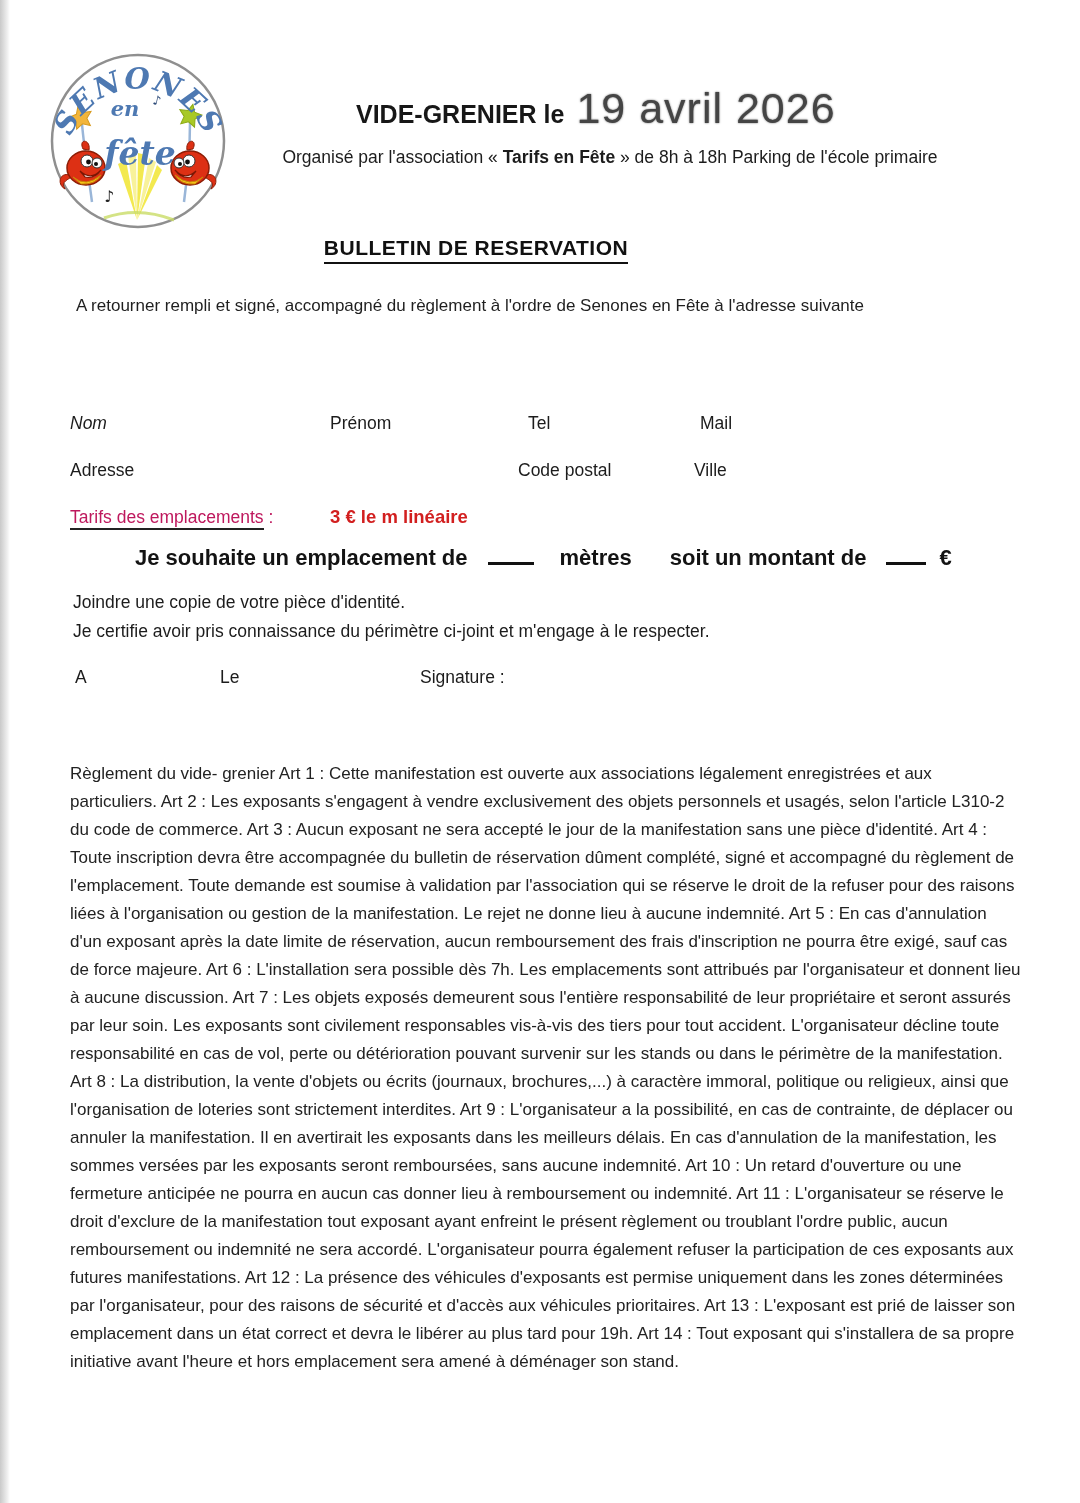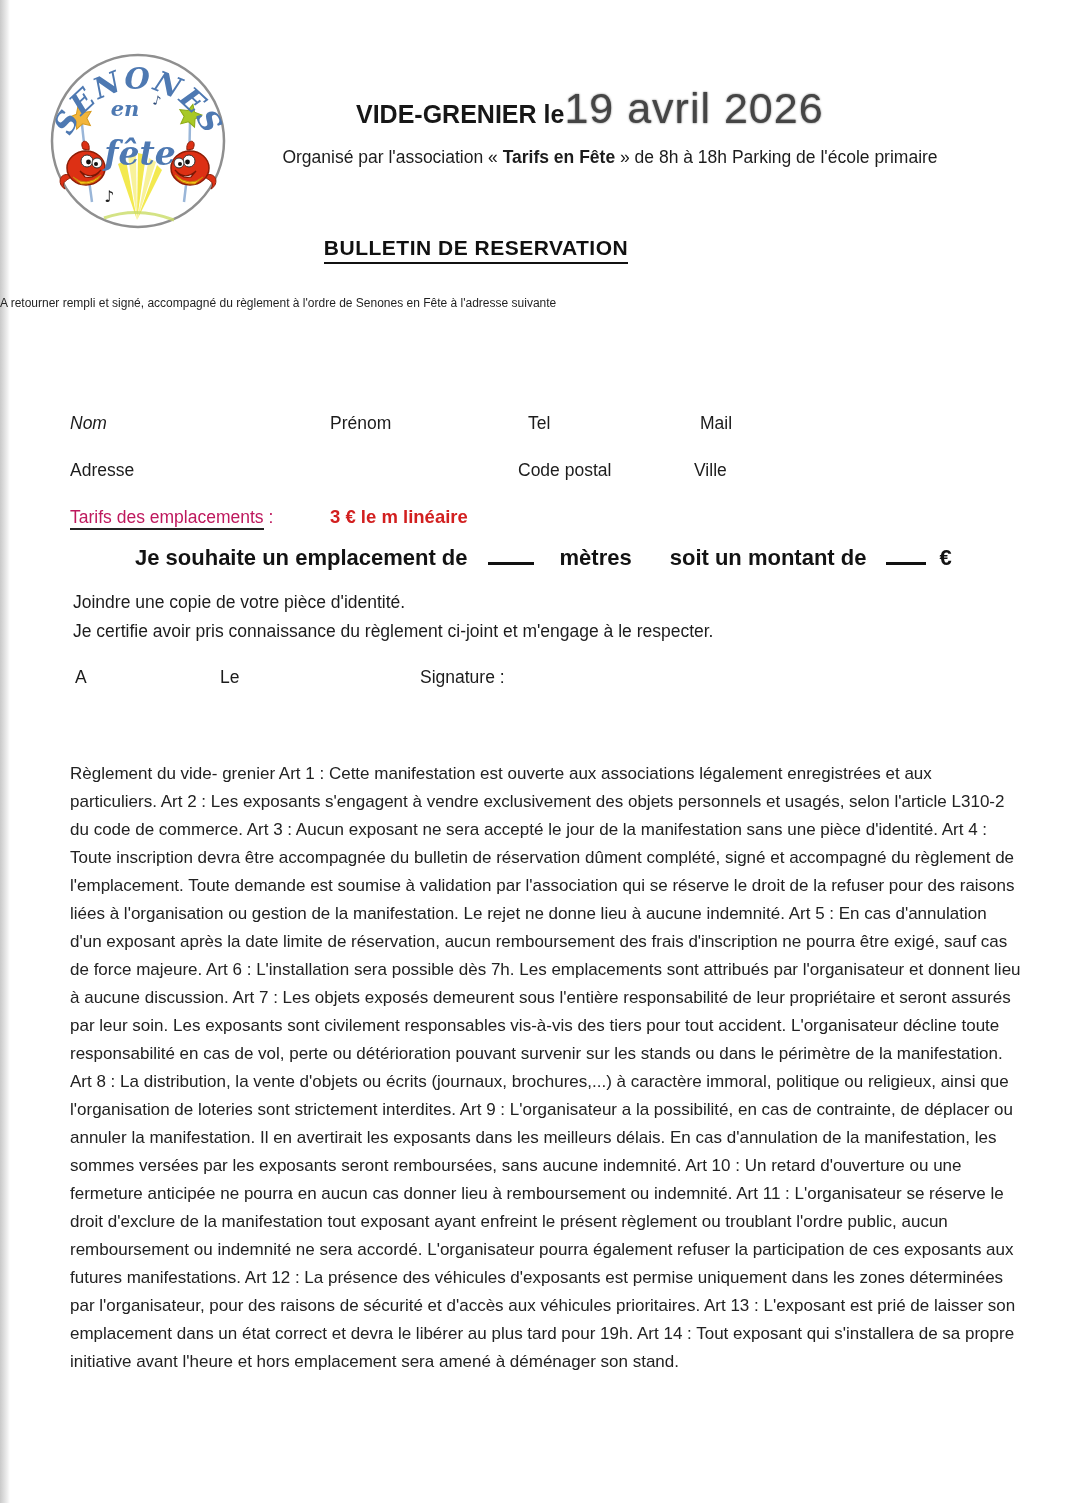--- a/index.html
+++ b/index.html
@@ -12,39 +12,39 @@
     overflow:hidden;
   }
   .scan-edge{
     position:absolute;left:0;top:0;width:10px;height:1503px;
     background:linear-gradient(to right,#c9c9c9,#ededed 70%,#ffffff);
   }
   
   .logo{position:absolute;left:48px;top:52px;width:180px;height:180px;}
   .title-row{
     position:absolute;left:356px;top:84px;
-    display:flex;align-items:baseline;white-space:nowrap;
+    display:flex;align-items:baseline;gap:12px;white-space:nowrap;
   }
   .title-prefix{font-size:25px;font-weight:bold;color:#171717;}
   .title-date{
     font-size:43px;color:#454545;letter-spacing:1px;
     text-shadow:0 0 2px rgba(70,70,70,.85);
   }
   .subtitle{
     position:absolute;left:240px;top:147px;width:740px;
     text-align:center;font-size:17.5px;color:#1c1c1c;white-space:nowrap;
   }
   .subtitle b{font-weight:bold;}
   
   .heading-wrap{position:absolute;left:0;top:236px;width:952px;text-align:center;}
   .heading{
     display:inline-block;font-size:21px;font-weight:bold;letter-spacing:.5px;
     border-bottom:2.5px solid #111;padding-bottom:2px;color:#111;
   }
-  .center-line{position:absolute;left:0;width:940px;text-align:left;font-size:12px;}
+  .center-line{position:absolute;left:0;width:940px;text-align:center;font-size:17px;}
   .return-line{top:296px;}
   .address-line{top:325px;font-weight:bold;}
   .contact-line{top:354px;font-weight:bold;}
   .contact-line .tel{display:inline-block;margin-left:58px;}
   
   .flabel{position:absolute;font-size:17.5px;color:#1c1c1c;}
   
   .tarif-label{
     position:absolute;left:70px;top:507px;font-size:17.5px;color:#be185d;
   }
@@ -172,21 +172,21 @@
     <span>mètres</span>
     <span class="gsp g36"></span>
     <span>soit un montant de</span>
     <span class="gsp g20"></span>
     <span class="blank" style="width:40px;"></span>
     <span class="gsp g12"></span>
     <span>€</span>
   </div>
 
   <div class="note note1">Joindre une copie de votre pièce d'identité.</div>
-  <div class="note note2">Je certifie avoir pris connaissance du règlement ci-joint et m'engage à le respecter.</div>
+  <div class="note note2">Je certifie avoir pris connaissance du périmètre ci-joint et m'engage à le respecter.</div>
 
   <span class="sig sig-a">A</span>
   <span class="sig sig-le">Le</span>
   <span class="sig sig-signature">Signature :</span>
 
   <div class="reglement">Règlement du vide- grenier Art 1 : Cette manifestation est ouverte aux associations légalement enregistrées et aux particuliers. Art 2 : Les exposants s'engagent à vendre exclusivement des objets personnels et usagés, selon l'article L310-2 du code de commerce. Art 3 : Aucun exposant ne sera accepté le jour de la manifestation sans une pièce d'identité. Art 4 : Toute inscription devra être accompagnée du bulletin de réservation dûment complété, signé et accompagné du règlement de l'emplacement. Toute demande est soumise à validation par l'association qui se réserve le droit de la refuser pour des raisons liées à l'organisation ou gestion de la manifestation. Le rejet ne donne lieu à aucune indemnité. Art 5 : En cas d'annulation d'un exposant après la date limite de réservation, aucun remboursement des frais d'inscription ne pourra être exigé, sauf cas de force majeure. Art 6 : L'installation sera possible dès 7h. Les emplacements sont attribués par l'organisateur et donnent lieu à aucune discussion. Art 7 : Les objets exposés demeurent sous l'entière responsabilité de leur propriétaire et seront assurés par leur soin. Les exposants sont civilement responsables vis-à-vis des tiers pour tout accident. L'organisateur décline toute responsabilité en cas de vol, perte ou détérioration pouvant survenir sur les stands ou dans le périmètre de la manifestation. Art 8 : La distribution, la vente d'objets ou écrits (journaux, brochures,...) à caractère immoral, politique ou religieux, ainsi que l'organisation de loteries sont strictement interdites. Art 9 : L'organisateur a la possibilité, en cas de contrainte, de déplacer ou annuler la manifestation. Il en avertirait les exposants dans les meilleurs délais. En cas d'annulation de la manifestation, les sommes versées par les exposants seront remboursées, sans aucune indemnité. Art 10 : Un retard d'ouverture ou une fermeture anticipée ne pourra en aucun cas donner lieu à remboursement ou indemnité. Art 11 : L'organisateur se réserve le droit d'exclure de la manifestation tout exposant ayant enfreint le présent règlement ou troublant l'ordre public, aucun remboursement ou indemnité ne sera accordé. L'organisateur pourra également refuser la participation de ces exposants aux futures manifestations. Art 12 : La présence des véhicules d'exposants est permise uniquement dans les zones déterminées par l'organisateur, pour des raisons de sécurité et d'accès aux véhicules prioritaires. Art 13 : L'exposant est prié de laisser son emplacement dans un état correct et devra le libérer au plus tard pour 19h. Art 14 : Tout exposant qui s'installera de sa propre initiative avant l'heure et hors emplacement sera amené à déménager son stand.</div>
 
 </div>
 
 </body></html>

